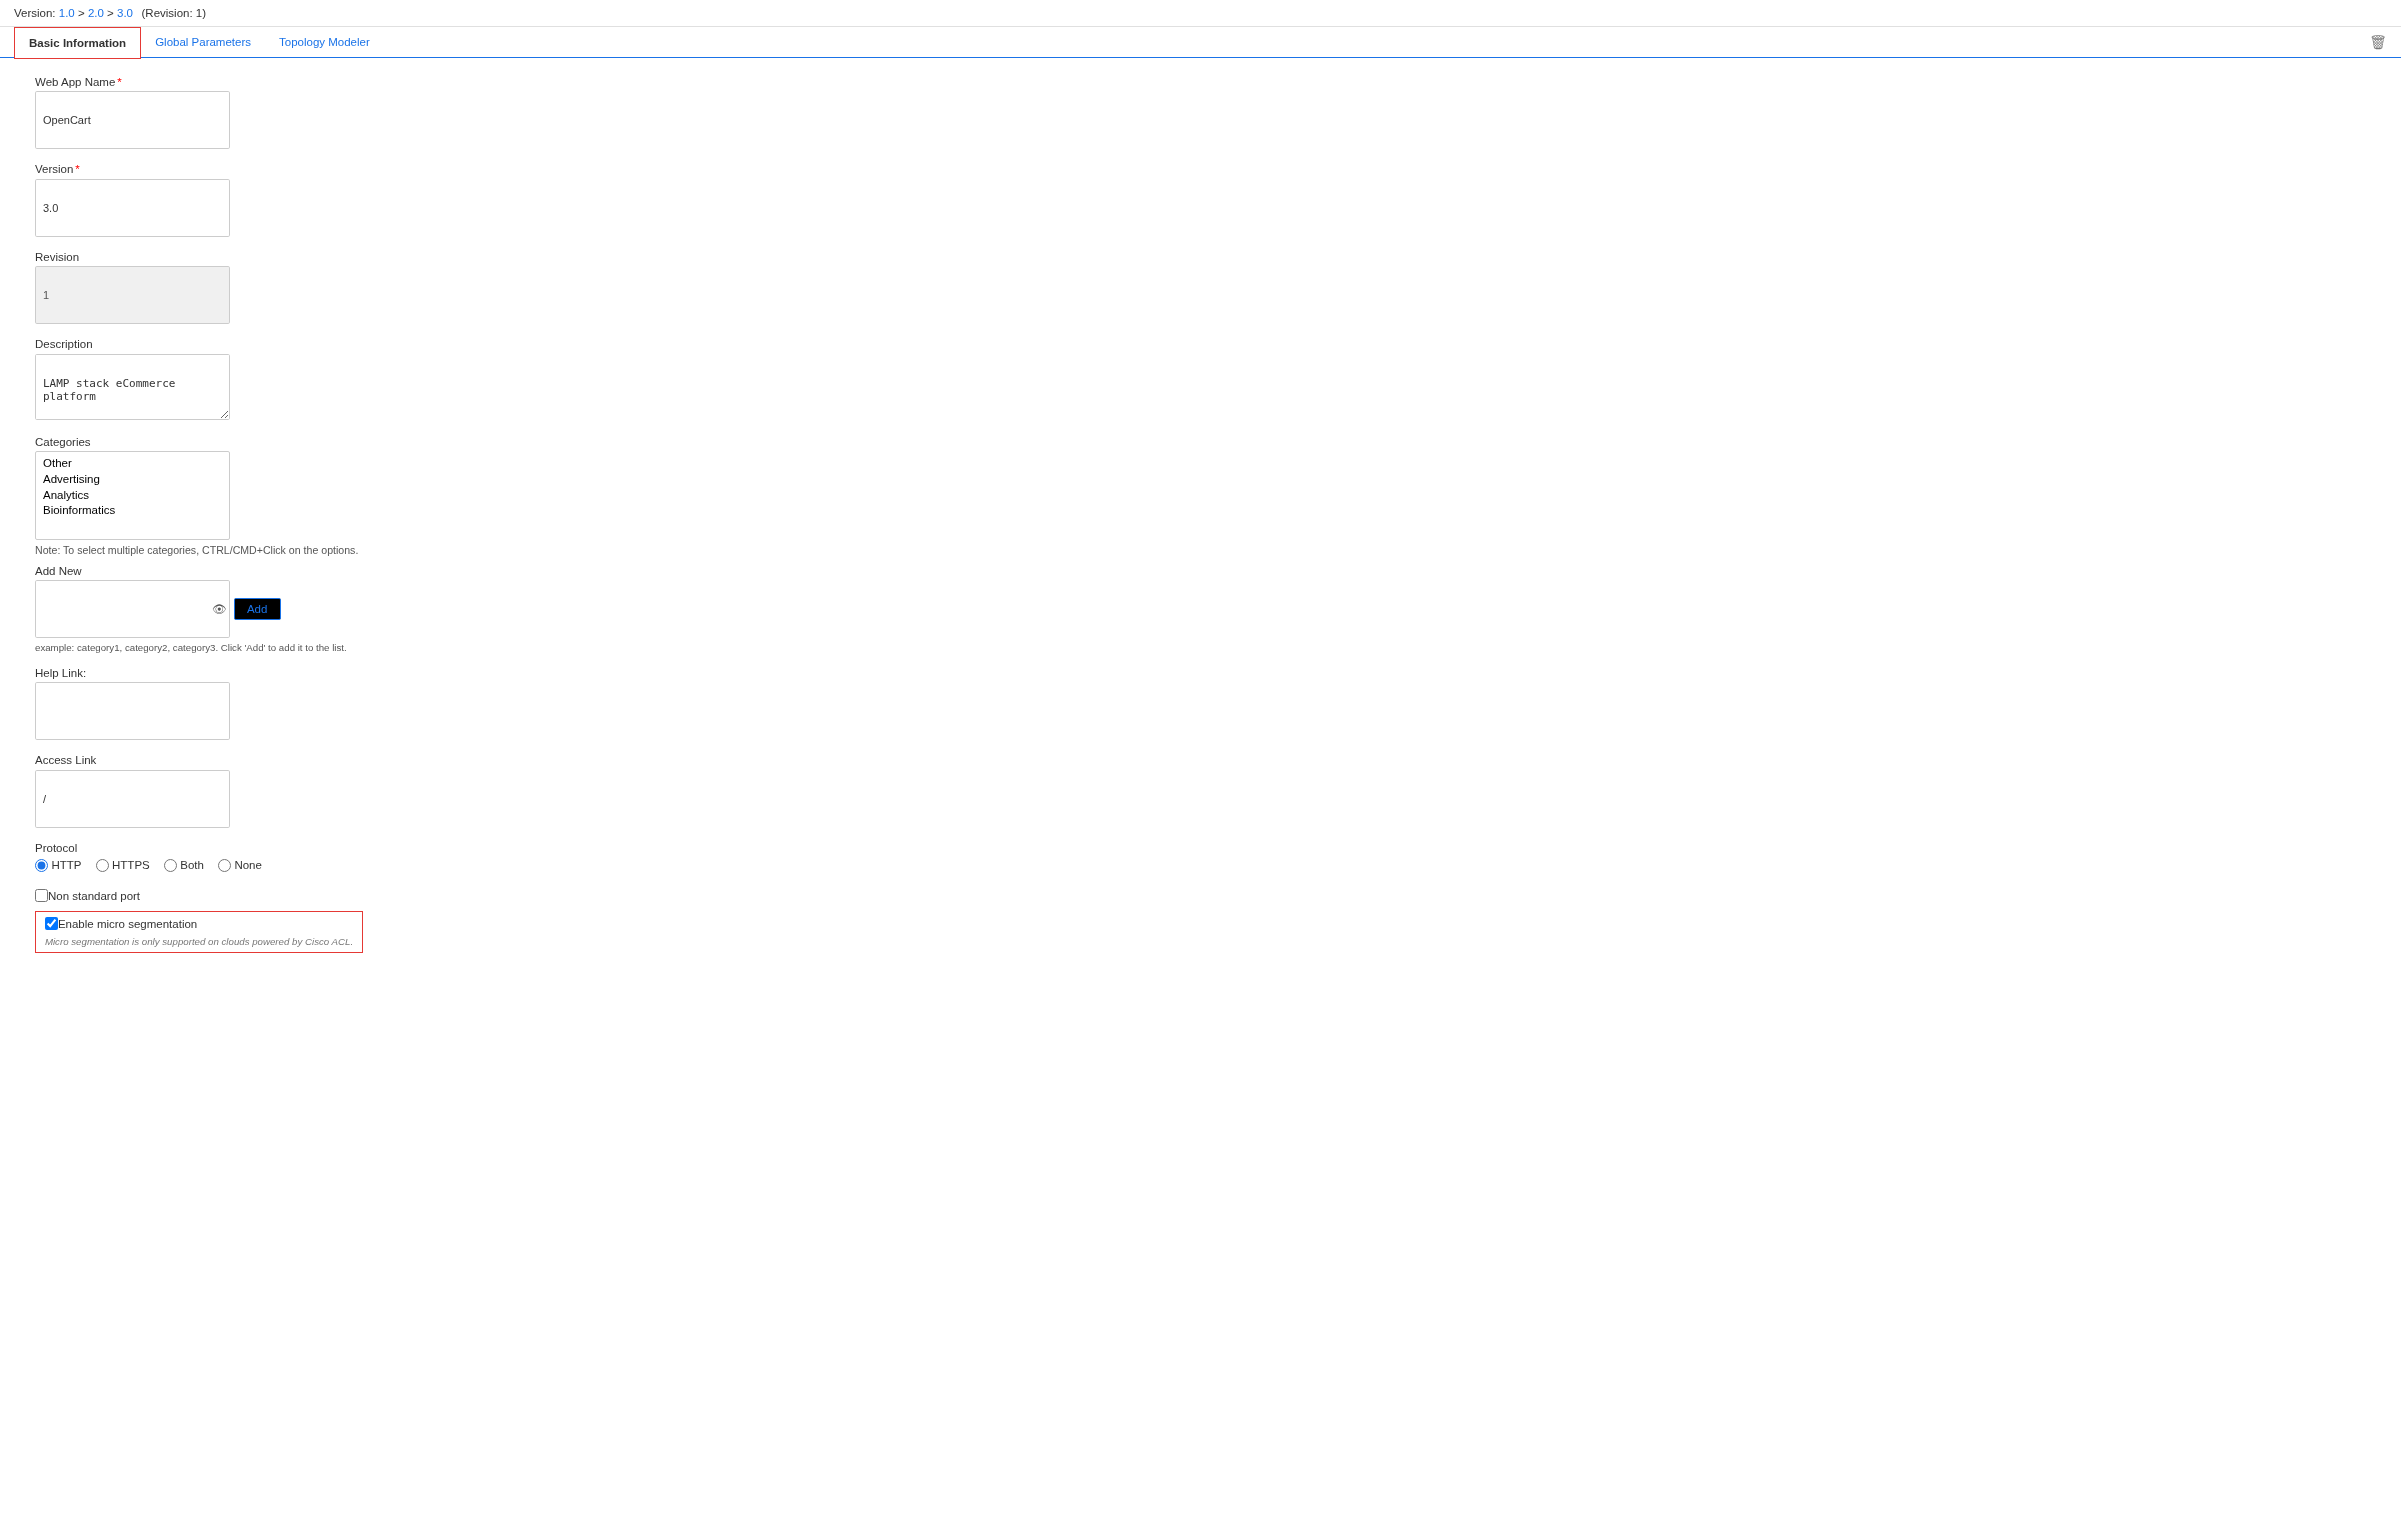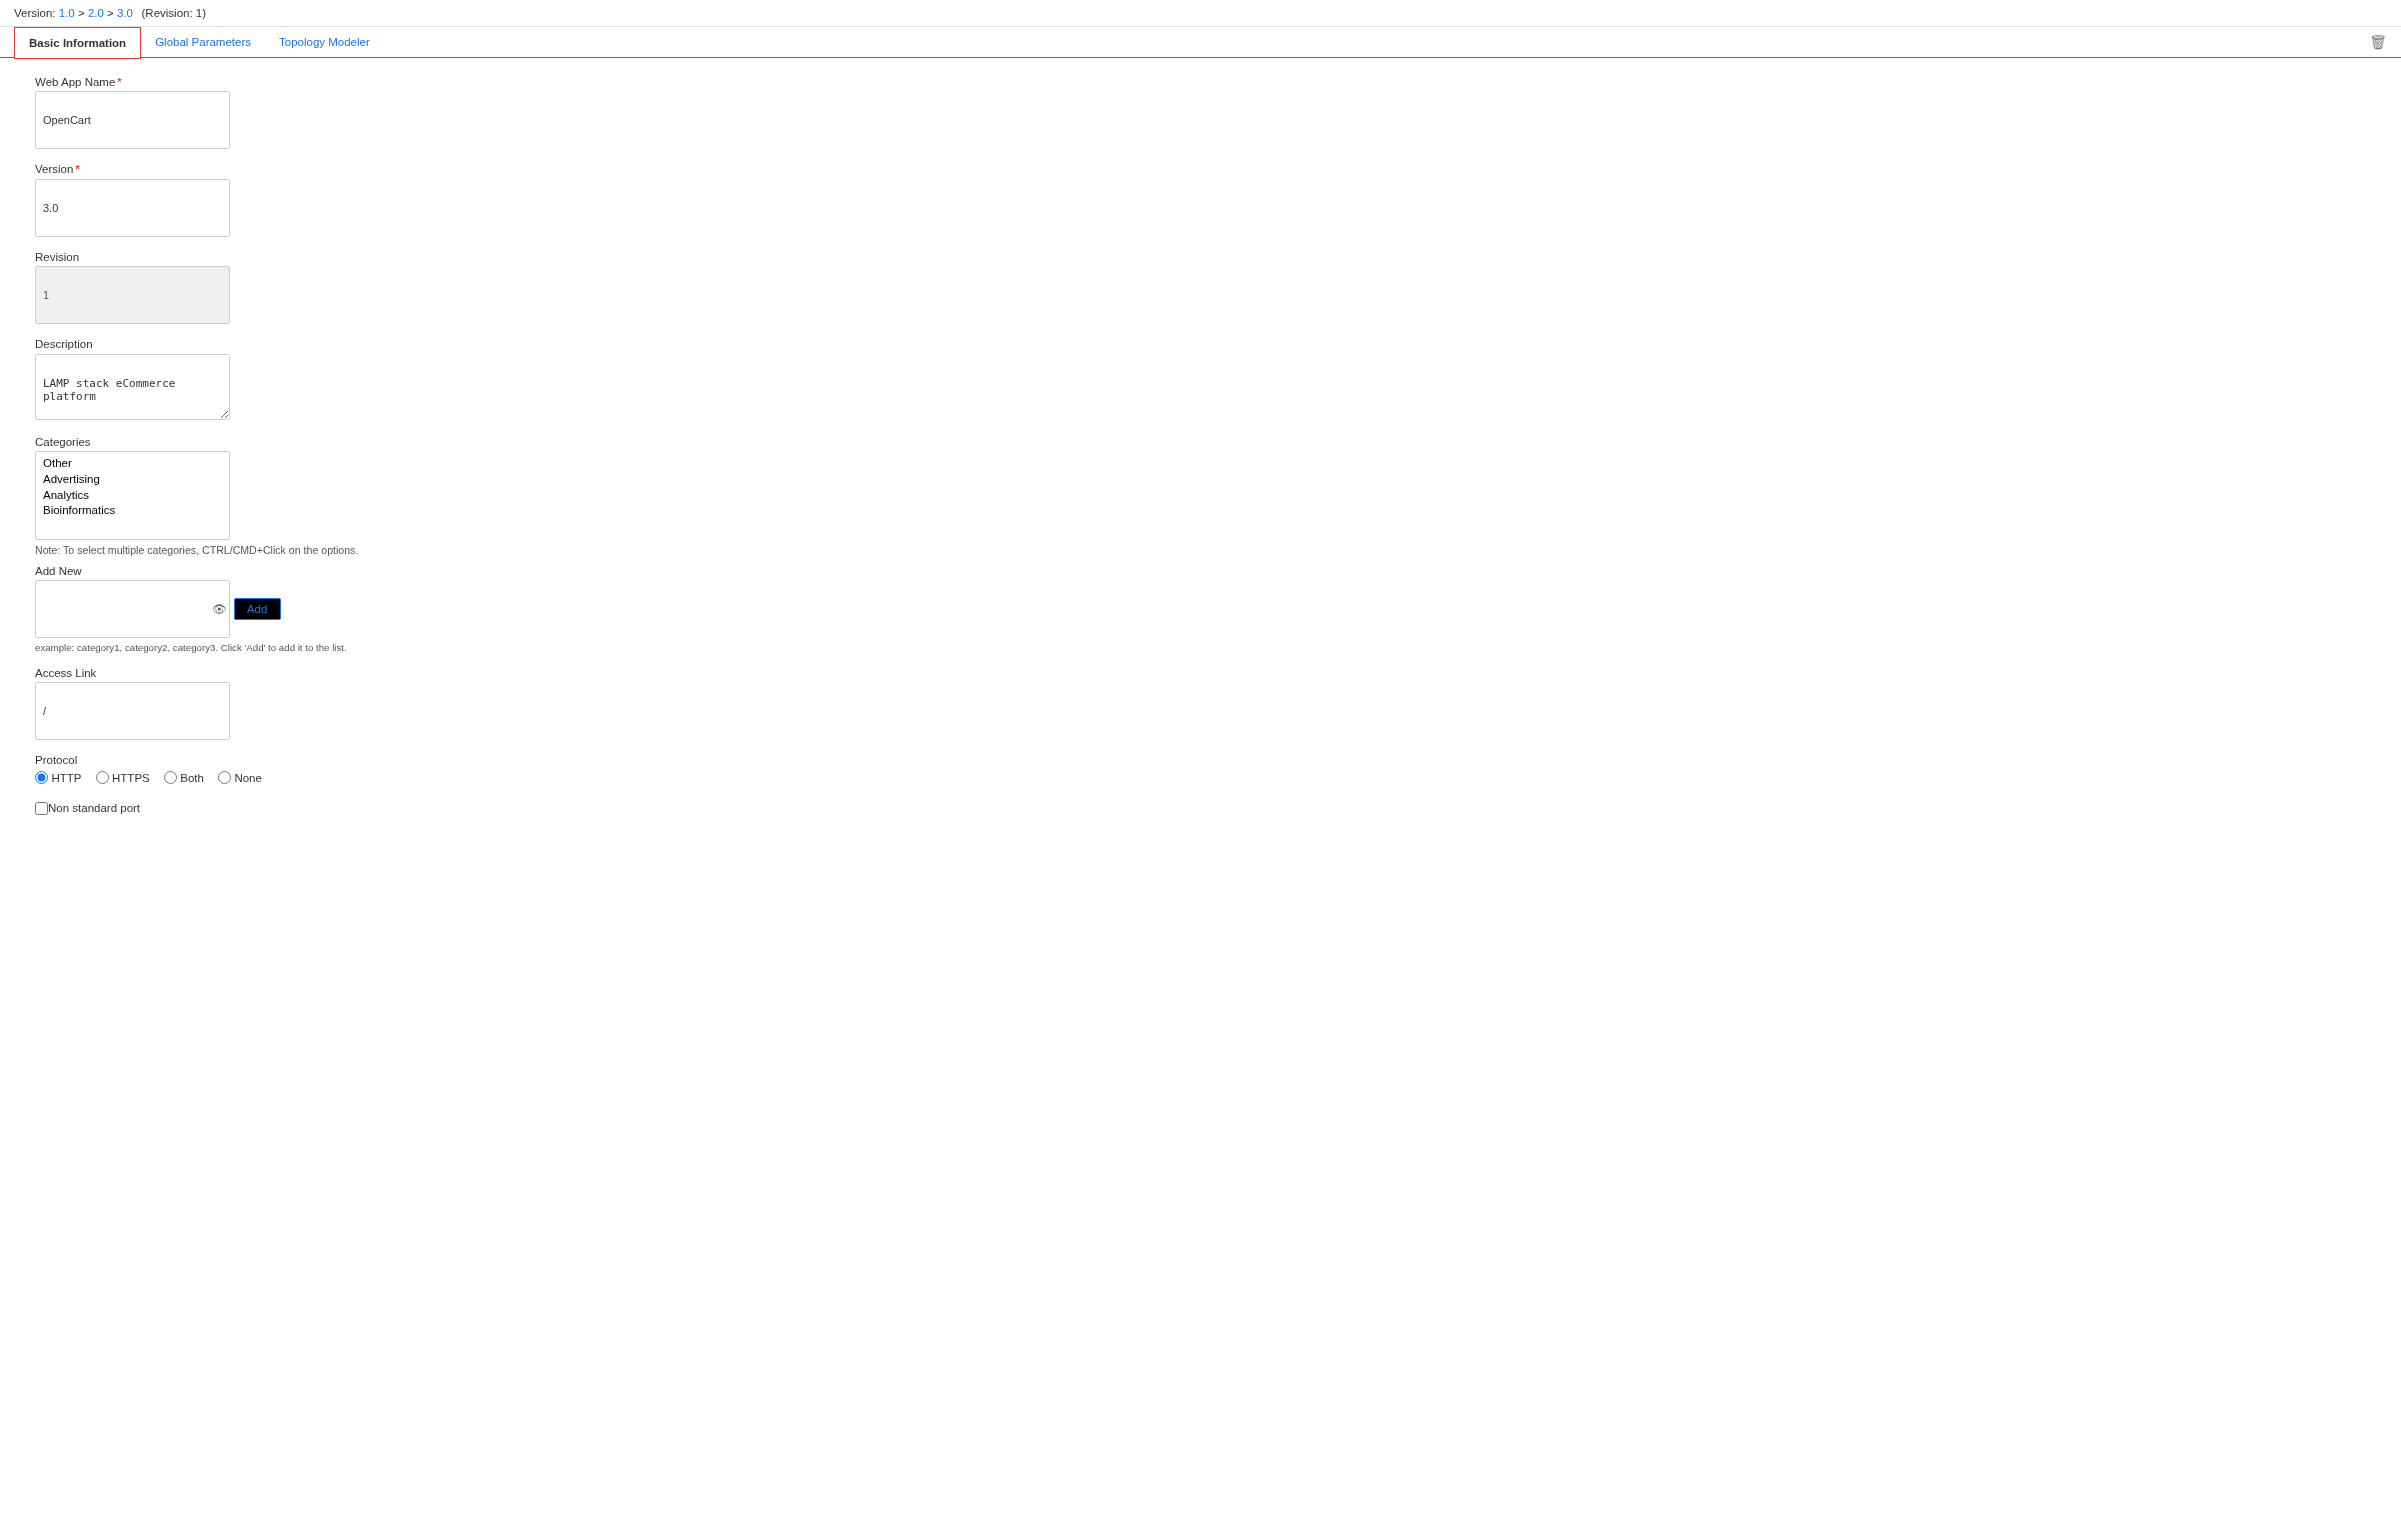--- a/index.html
+++ b/index.html
@@ -276,20 +276,24 @@
         <input type="text" style="width: 100%;">
         <button class="input-icon-btn">
           <span>👁</span>
         </button>
       </div>
       <button class="btn-add">Add</button>
     </div>
     <div class="example-text">example: category1, category2, category3. Click 'Add' to add it to the list.</div>
   </div>
 
+  <div class="form-group">
+    <label>Help Link:</label>
+    <input type="text" class="help-link-input" style="max-width: 195px;">
+  </div>
 
   <div class="form-group">
     <label>Access Link</label>
     <input type="text" class="access-link-input" style="max-width: 195px;" value="/">
   </div>
 
   <div class="form-group">
     <div class="protocol-label">Protocol</div>
     <div class="protocol-options">
       <label class="protocol-option">
@@ -309,15 +313,24 @@
         <span>None</span>
       </label>
     </div>
   </div>
 
   <div class="form-group checkbox-row">
     <input type="checkbox" style="">
     <label>Non standard port</label>
   </div>
 
+  <div class="form-group">
+    <div class="micro-seg-box" style="border: 1.8px solid #e53935; padding: 5.3px 8.9px; display:inline-block;">
+      <div class="checkbox-row">
+        <input type="checkbox" checked="" style="">
+        <label>Enable micro segmentation</label>
+      </div>
+      <div class="micro-seg-note">Micro segmentation is only supported on clouds powered by Cisco ACL.</div>
+    </div>
+  </div>
 
 </div>
 
 
 </body></html>

